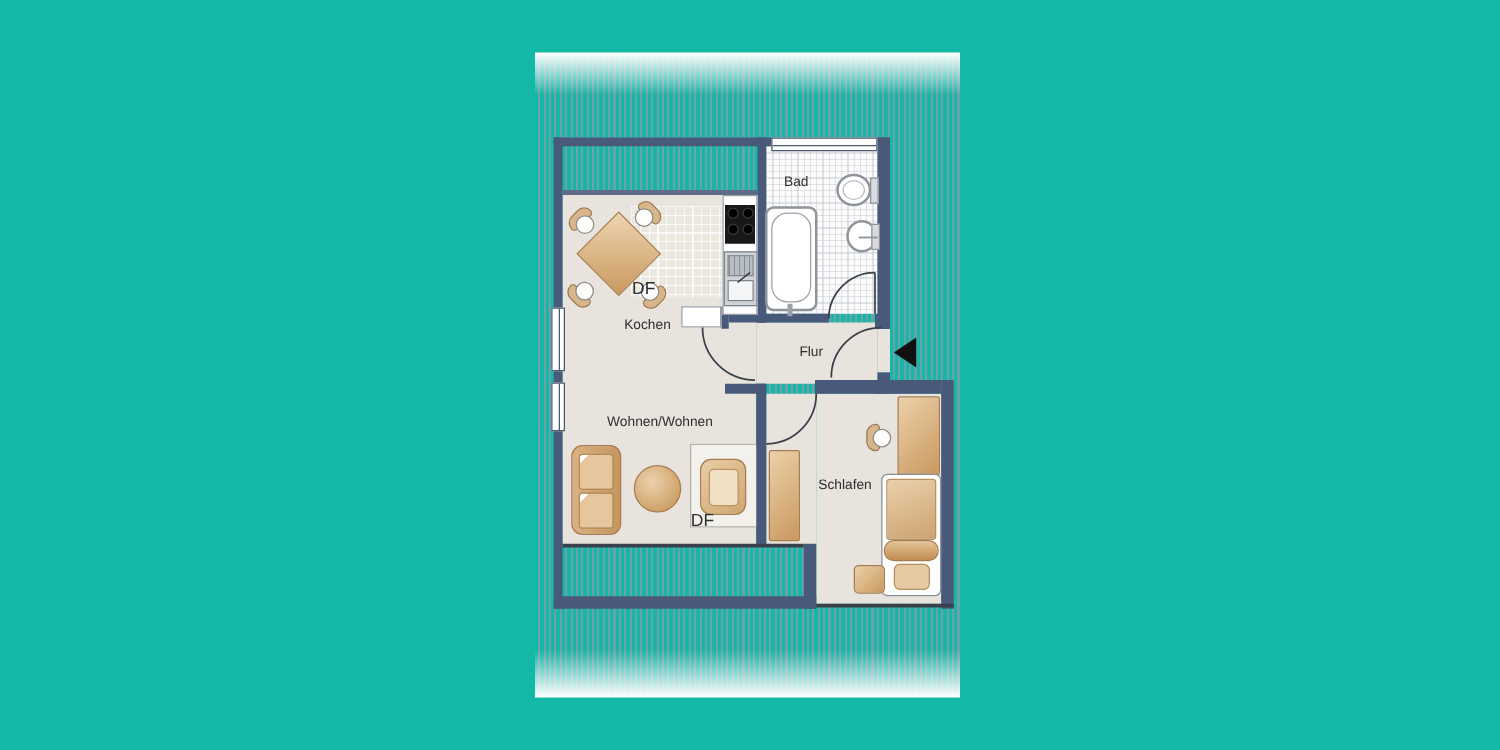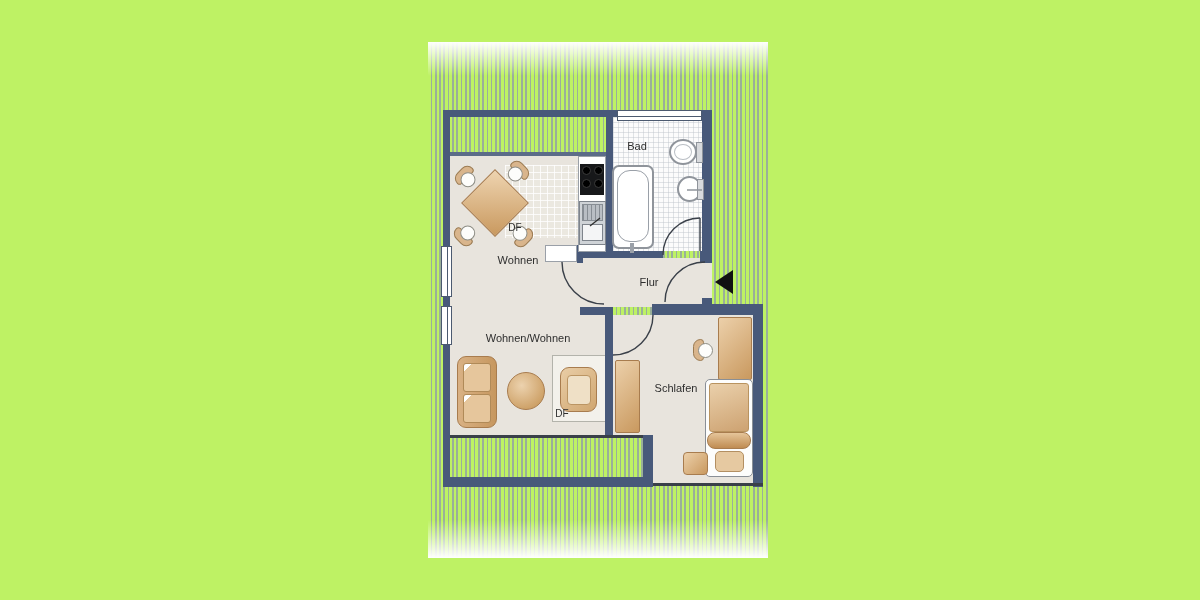--- a/index.html
+++ b/index.html
@@ -1,21 +1,21 @@
 <!DOCTYPE html>
 <html style="--wall: #48597a; --floor: #e8e4dd; --tile: #fcfcfc; --hatch: #8e99ac; --tan1: #ecd0aa; --tan2: #c9995f; --tan-border: #a87c4e; --line: #3a4049; --text: #2e2e2e; --arrow: #111111; --knee: #5c6c88;"><head>
 <meta charset="utf-8">
 <style>
   :root{
     --wall:#48597a; --floor:#e8e4dd; --tile:#fcfcfc; --hatch:#8e99ac;
     --tan1:#ecd0aa; --tan2:#c9995f; --tan-border:#a87c4e;
     --line:#3a4049; --text:#2e2e2e; --arrow:#111111; --knee:#5c6c88;
   }
   html,body{margin:0;padding:0;background:#fff;}
-  .scene{position:relative;width:1200px;height:600px;background:#bef264;overflow:hidden;
+  .scene{position:relative;width:1200px;height:600px;background:#14b8a6;overflow:hidden;
          font-family:"Liberation Sans", sans-serif;color:var(--text);}
   
   .hatch-band{position:absolute;left:428px;top:42px;width:340px;height:516px;
     background:repeating-linear-gradient(to right, rgba(255,255,255,0) 0 2.6px, var(--hatch) 2.6px 4.3px);
     opacity:.75;}
   .fade-top{position:absolute;left:428px;top:42px;width:340px;height:34px;
     background:linear-gradient(#ffffff, rgba(255,255,255,0));}
   .fade-bottom{position:absolute;left:428px;top:520px;width:340px;height:38px;
     background:linear-gradient(rgba(255,255,255,0), #ffffff);}
   .wall{position:absolute;background:var(--wall);}
@@ -25,21 +25,21 @@
     background-image:repeating-linear-gradient(to right, rgba(190,196,203,.45) 0 1px, transparent 1px 5px),
                      repeating-linear-gradient(to bottom, rgba(190,196,203,.45) 0 1px, transparent 1px 5px);}
   .skylight{position:absolute;background-color:#ebe8e0;
     background-image:repeating-linear-gradient(to right, rgba(255,255,255,.8) 0 1px, transparent 1px 7px),
                      repeating-linear-gradient(to bottom, rgba(255,255,255,.8) 0 1px, transparent 1px 7px);}
   .df-box{position:absolute;background:#f3f1eb;border:1px solid #b3b3ab;}
   .window{position:absolute;background:#ffffff;border:1px solid #4c5a70;box-sizing:border-box;}
   .window.v::after{content:"";position:absolute;left:50%;top:0;bottom:0;width:1px;background:#4c5a70;}
   .window.h::after{content:"";position:absolute;top:50%;left:0;right:0;height:1px;background:#4c5a70;}
   .label{position:absolute;font-size:11px;white-space:nowrap;transform:translateX(-50%);}
-  .label.small{font-size:10px;}
+  .label.small{font-size:14px;}
   .tan{background:linear-gradient(135deg, var(--tan1), var(--tan2));border:1px solid var(--tan-border);
        position:absolute;box-sizing:border-box;}
   .sofa{position:absolute;left:457px;top:356px;width:40px;height:72px;border-radius:9px;
         background:linear-gradient(90deg,#d9b184,#c6975f);border:1px solid var(--tan-border);box-sizing:border-box;}
   .sofa .cushion{position:absolute;left:5px;width:28px;height:29px;border-radius:3px;
         background:linear-gradient(135deg,#ffffff 0 5px,#e6c69c 5px);border:1px solid #b08a58;box-sizing:border-box;}
   .round-table{position:absolute;left:507px;top:372px;width:38px;height:38px;border-radius:50%;
         background:radial-gradient(circle at 38% 35%, #ecd2ae, #c3904f);border:1px solid var(--tan-border);box-sizing:border-box;}
   .armchair{position:absolute;left:560px;top:367px;width:37px;height:45px;border-radius:9px;
         background:linear-gradient(135deg,#e9cda6,#d0a670);border:1px solid var(--tan-border);box-sizing:border-box;}
@@ -183,20 +183,20 @@
     <path d="M663 255 A37 37 0 0 1 700 218" fill="none" stroke="#3a4049" stroke-width="1.4"></path>
     <line x1="700" y1="218" x2="700" y2="251" stroke="#3a4049" stroke-width="1.4"></line>
     <path d="M705 262 A40 40 0 0 0 665 302" fill="none" stroke="#3a4049" stroke-width="1.4"></path>
     <path d="M653 315 A40 40 0 0 1 613 355" fill="none" stroke="#3a4049" stroke-width="1.4"></path>
     <line x1="600" y1="218" x2="590" y2="226" stroke="#2e2e2e" stroke-width="1.2"></line>
     <line x1="702" y1="190" x2="687" y2="190" stroke="#8f949b" stroke-width="1.5"></line>
     <polygon points="733,270 733,294 715,282" fill="#111111"></polygon>
   </svg>
 
   <span class="label" style="left:637px;top:140px;">Bad</span>
-  <span class="label" style="left:518px;top:254px;">Wohnen</span>
+  <span class="label" style="left:518px;top:254px;">Kochen</span>
   <span class="label" style="left:649px;top:276px;">Flur</span>
   <span class="label" style="left:528px;top:332px;">Wohnen/Wohnen</span>
   <span class="label" style="left:676px;top:382px;">Schlafen</span>
   <span class="label small" style="left:515px;top:222px;">DF</span>
   <span class="label small" style="left:562px;top:408px;">DF</span>
 
 </div>
 
 </body></html>

